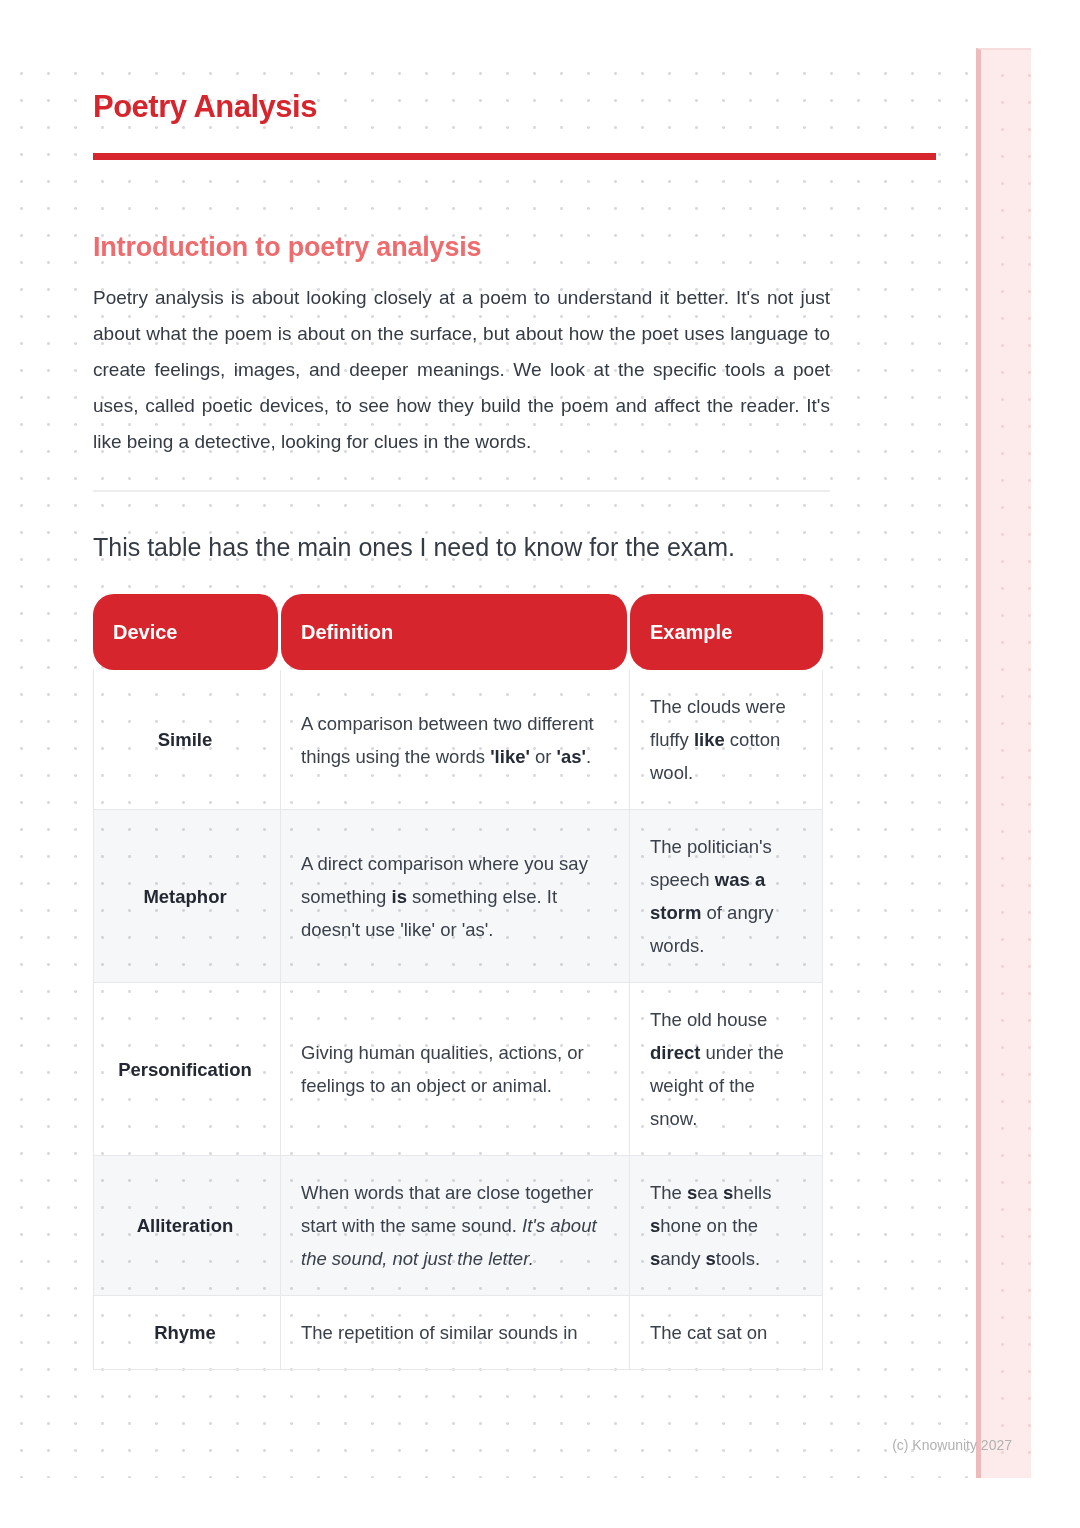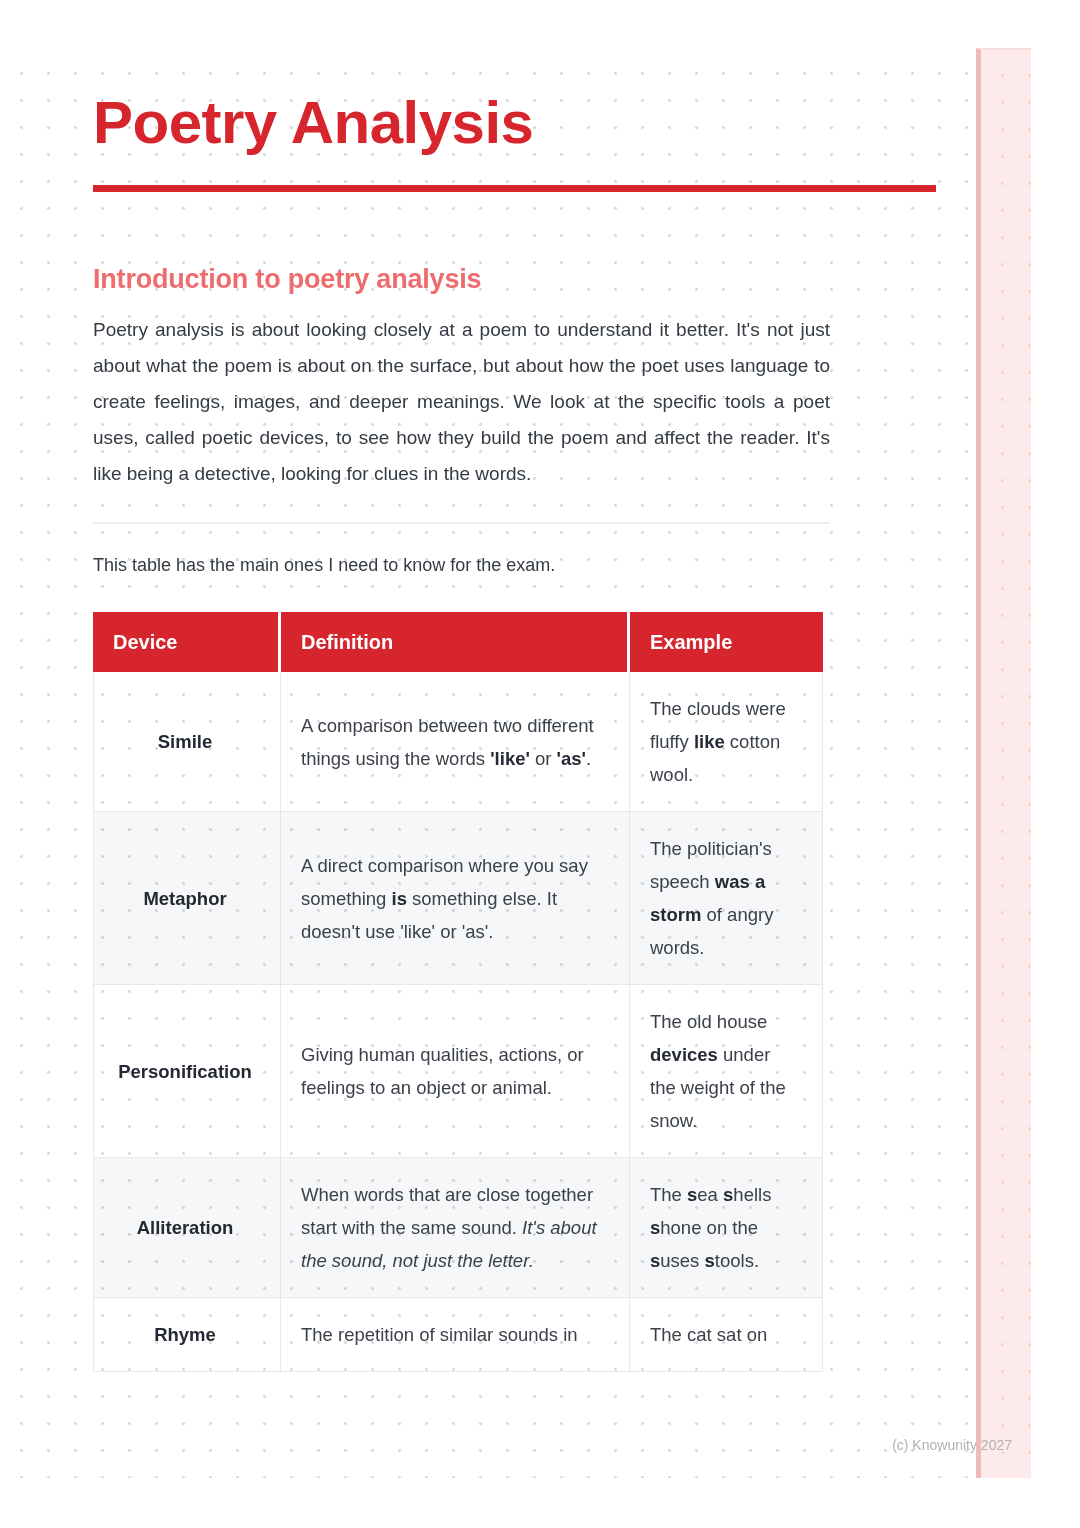--- a/index.html
+++ b/index.html
@@ -29,53 +29,54 @@
     background-image: radial-gradient(circle, #f3d2d2 1.2px, rgba(0,0,0,0) 1.7px);
     background-size:27px 27px;
     background-position:8px 12px;
     border-left:5px solid #eebaba;
     border-top:2px solid #f6dcdc;
   }
   .content { position:absolute; left:93px; top:0; width:737px; }
 
   h1.title {
     margin-top:42px;
-    font-size:60px; font-weight:800; letter-spacing:-0.5px;
+    font-size:31px; font-weight:800; letter-spacing:-0.5px;
     color:#d6252c; line-height:1.1;
   }
   .title-rule { width:843px; height:7px; background:#d6252c; margin-top:29px; }
 
   h2.section {
     font-size:27px; font-weight:700; letter-spacing:-0.2px;
     color:#ee6b6e; line-height:30px;
   }
   h2.first  { margin-top:72px; }
   h2.second { margin-top:36px; }
 
   p.body {
     margin-top:18px;
     font-size:19px; line-height:36px;
     color:#343b44;
     text-align:justify;
   }
-  p.intro-line { margin-top:25px; font-size:18px; line-height:33px; color:#343b44; }
+  p.intro-line { margin-top:39px; font-size:25px; line-height:33px; color:#343b44; }
 
   .divider { margin-top:30px; width:737px; height:2px; background:#ededef; }
 
   table.devices {
     margin-top:30px;
     width:730px;
     border-collapse:separate; border-spacing:0;
     table-layout:fixed;
   }
   thead th {
     background:#d6252c; color:#ffffff;
     font-size:20px; font-weight:700; text-align:left;
-    padding:19px 20px; line-height:22px;
+    padding:27px 20px; line-height:22px;
     border-right:3px solid #ffffff;
+    border-radius:21px;
   }
   thead th:last-child { border-right:none;margin-top:21px; }
   tbody td {
     vertical-align:middle;
     padding:20px 24px 20px 20px;
     font-size:18.5px; line-height:33px;
     color:#3a414b;
     border-bottom:1px solid #e6e8eb;
     border-right:1px solid #e6e8eb;
     background-clip:padding-box;
@@ -130,26 +131,26 @@
             <td class="rich"><span>The clouds were fluffy </span><span class="b">like</span><span> cotton wool.</span></td>
           </tr>
           <tr class="alt">
             <td>Metaphor</td>
             <td class="rich"><span>A direct comparison where you say something </span><span class="b">is</span><span> something else. It doesn't use 'like' or 'as'.</span></td>
             <td class="rich"><span>The politician's speech </span><span class="b">was a storm</span><span> of angry words.</span></td>
           </tr>
           <tr>
             <td>Personification</td>
             <td class="rich"><span>Giving human qualities, actions, or feelings to an object or animal.</span></td>
-            <td class="rich"><span>The old house </span><span class="b">devices</span><span> under the weight of the snow.</span></td>
+            <td class="rich"><span>The old house </span><span class="b">direct</span><span> under the weight of the snow.</span></td>
           </tr>
           <tr class="alt">
             <td>Alliteration</td>
             <td class="rich"><span>When words that are close together start with the same sound. </span><span class="i">It's about the sound, not just the letter.</span></td>
-            <td class="rich"><span>The </span><span class="b">s</span><span>ea </span><span class="b">s</span><span>hells </span><span class="b">s</span><span>hone on the </span><span class="b">s</span><span>uses </span><span class="b">s</span><span>tools.</span></td>
+            <td class="rich"><span>The </span><span class="b">s</span><span>ea </span><span class="b">s</span><span>hells </span><span class="b">s</span><span>hone on the </span><span class="b">s</span><span>andy </span><span class="b">s</span><span>tools.</span></td>
           </tr>
           <tr>
             <td>Rhyme</td>
             <td class="rich"><span>The repetition of similar sounds in</span></td>
             <td class="rich"><span>The cat sat on</span></td>
           </tr>
         </tbody>
       </table>
 
     </div>

